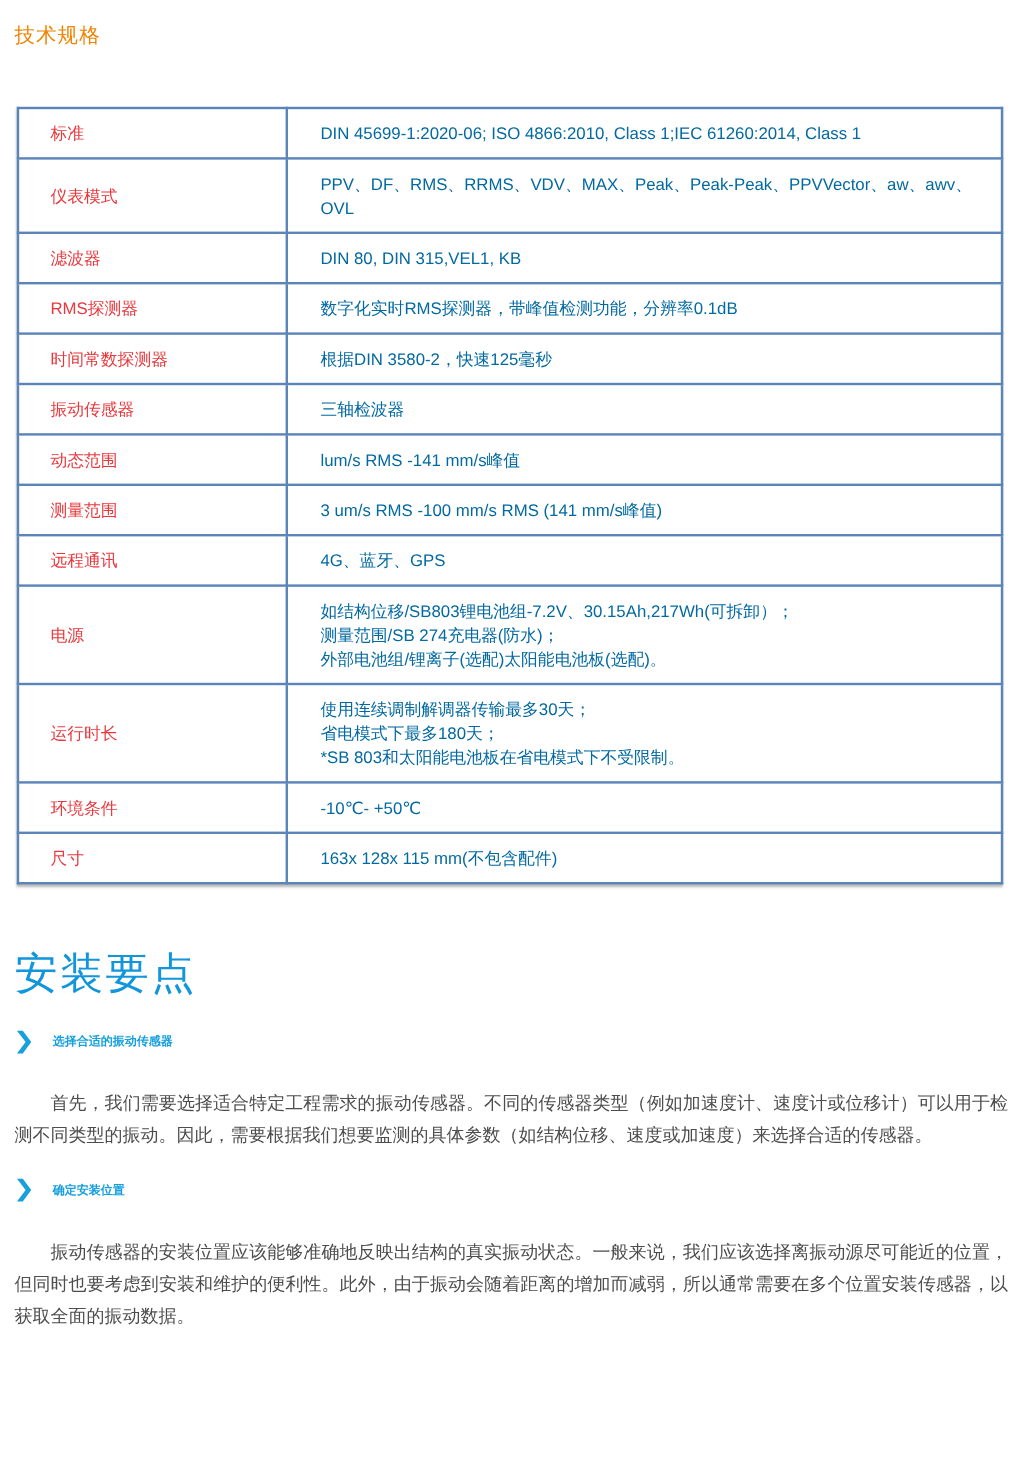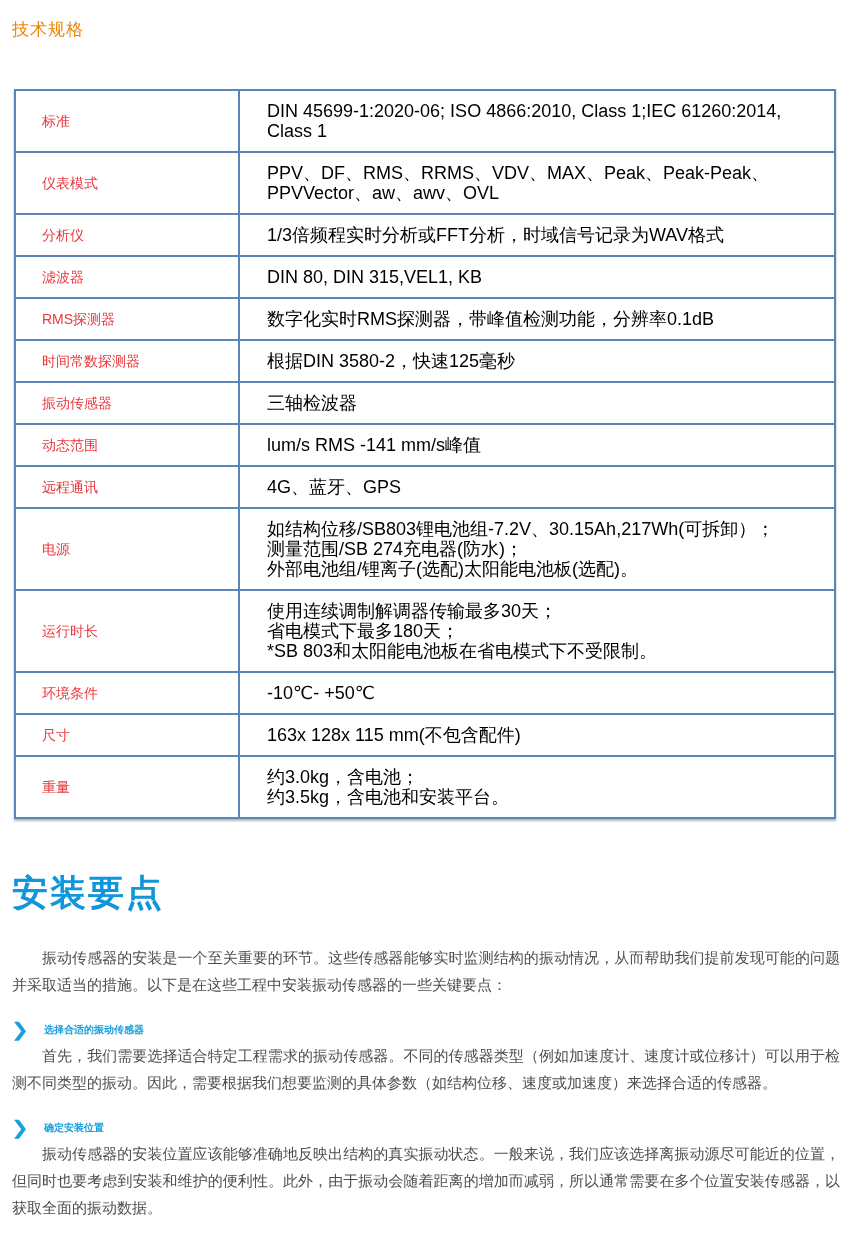--- a/index.html
+++ b/index.html
@@ -33,29 +33,29 @@
     vertical-align: middle;
   }
   .label-cell {
     width: 186px;
     color: #e8383d;
     font-size: 14px;
     padding: 10px 10px 10px 26px;
     line-height: 20px;
   }
   .value-cell {
-    color: #000000;
-    font-size: 18px;
+    color: #0369a1;
+    font-size: 14px;
     padding: 10px 14px 10px 27px;
     line-height: 20px;
   }
   .section-heading {
     color: #1296db;
     font-size: 36px;
-    font-weight: bold;
+    font-weight: normal;
     letter-spacing: 2px;
     margin: 50px 0 16px 2px;
   }
   .para {
     color: #4d4d4d;
     font-size: 15px;
     line-height: 27px;
     text-indent: 2em;
     width: 828px;
     margin: 26px 0 0 2px;
@@ -76,21 +76,21 @@
     line-height: 20px;
     transform: scaleX(1.15);
   }
   .point-title {
     color: #18a0dc;
     font-size: 10px;
     font-weight: bold;
     margin-left: 16px;
   }
   .point-para {
-    margin-top: 2px;
+    margin-top: 28px;
   }
 </style>
 </head>
 <body>
 
 <div class="page">
 
   <h2 class="page-title">技术规格</h2>
 
   <table class="spec-table">
@@ -101,26 +101,20 @@
             <div>DIN 45699-1:2020-06; ISO 4866:2010, Class 1;IEC 61260:2014, Class 1</div>
           </td>
         </tr>
         <tr>
           <td class="label-cell">仪表模式</td>
           <td class="value-cell">
             <div>PPV、DF、RMS、RRMS、VDV、MAX、Peak、Peak-Peak、PPVVector、aw、awv、OVL</div>
           </td>
         </tr>
         <tr>
-          <td class="label-cell">分析仪</td>
-          <td class="value-cell">
-            <div>1/3倍频程实时分析或FFT分析，时域信号记录为WAV格式</div>
-          </td>
-        </tr>
-        <tr>
           <td class="label-cell">滤波器</td>
           <td class="value-cell">
             <div>DIN 80, DIN 315,VEL1, KB</div>
           </td>
         </tr>
         <tr>
           <td class="label-cell">RMS探测器</td>
           <td class="value-cell">
             <div>数字化实时RMS探测器，带峰值检测功能，分辨率0.1dB</div>
           </td>
@@ -134,20 +128,26 @@
         <tr>
           <td class="label-cell">振动传感器</td>
           <td class="value-cell">
             <div>三轴检波器</div>
           </td>
         </tr>
         <tr>
           <td class="label-cell">动态范围</td>
           <td class="value-cell">
             <div>lum/s RMS -141 mm/s峰值</div>
+          </td>
+        </tr>
+        <tr>
+          <td class="label-cell">测量范围</td>
+          <td class="value-cell">
+            <div>3 um/s RMS -100 mm/s RMS (141 mm/s峰值)</div>
           </td>
         </tr>
         <tr>
           <td class="label-cell">远程通讯</td>
           <td class="value-cell">
             <div>4G、蓝牙、GPS</div>
           </td>
         </tr>
         <tr>
           <td class="label-cell">电源</td>
@@ -170,33 +170,25 @@
           <td class="value-cell">
             <div>-10℃- +50℃</div>
           </td>
         </tr>
         <tr>
           <td class="label-cell">尺寸</td>
           <td class="value-cell">
             <div>163x 128x 115 mm(不包含配件)</div>
           </td>
         </tr>
-        <tr>
-          <td class="label-cell">重量</td>
-          <td class="value-cell">
-            <div>约3.0kg，含电池；</div>
-            <div>约3.5kg，含电池和安装平台。</div>
-          </td>
-        </tr>
       </tbody>
   </table>
 
   <h1 class="section-heading">安装要点</h1>
 
-  <p class="para">振动传感器的安装是一个至关重要的环节。这些传感器能够实时监测结构的振动情况，从而帮助我们提前发现可能的问题并采取适当的措施。以下是在这些工程中安装振动传感器的一些关键要点：</p>
 
   <div id="points">
       <div class="point-block">
         <div class="point-heading">
           <span class="chevron">❯</span>
           <span class="point-title">选择合适的振动传感器</span>
         </div>
         <p class="para point-para">首先，我们需要选择适合特定工程需求的振动传感器。不同的传感器类型（例如加速度计、速度计或位移计）可以用于检测不同类型的振动。因此，需要根据我们想要监测的具体参数（如结构位移、速度或加速度）来选择合适的传感器。</p>
       </div>
       <div class="point-block">

